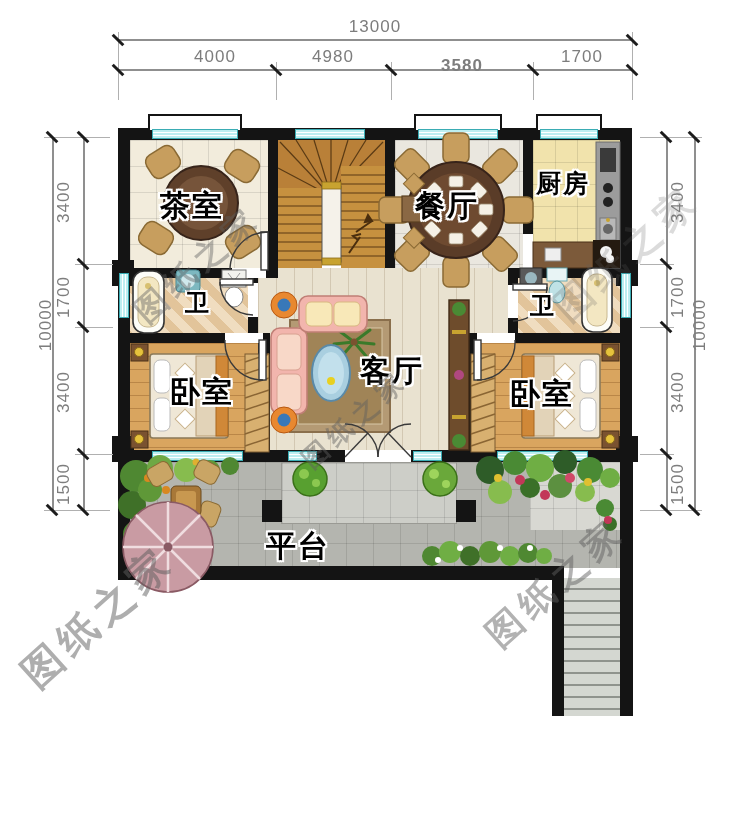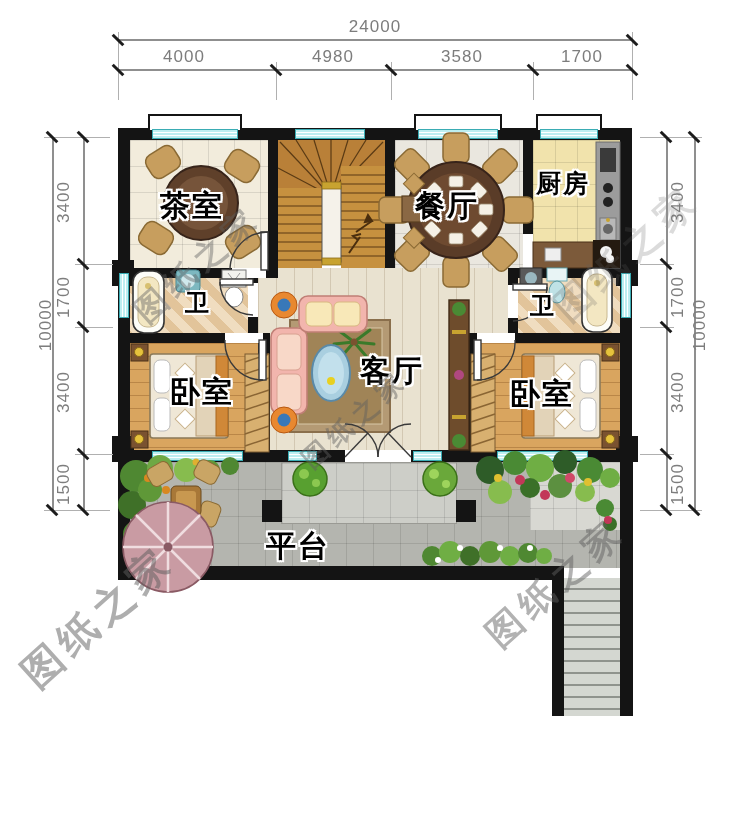--- a/index.html
+++ b/index.html
@@ -430,24 +430,24 @@
   <div class="ext" style="left:276px;top:62px;width:1px;height:38px;"></div>
   <div class="ext" style="left:391px;top:62px;width:1px;height:38px;"></div>
   <div class="ext" style="left:533px;top:62px;width:1px;height:38px;"></div>
   <div class="tick" style="left:118px;top:40px;"></div>
   <div class="tick" style="left:632px;top:40px;"></div>
   <div class="tick" style="left:118px;top:70px;"></div>
   <div class="tick" style="left:276px;top:70px;"></div>
   <div class="tick" style="left:391px;top:70px;"></div>
   <div class="tick" style="left:533px;top:70px;"></div>
   <div class="tick" style="left:632px;top:70px;"></div>
-  <div class="dim" style="left:325px;top:17px;width:100px;">24000</div>
-  <div class="dim" style="left:144px;top:47px;width:80px;">4000</div>
+  <div class="dim" style="left:325px;top:17px;width:100px;">13000</div>
+  <div class="dim" style="left:175px;top:47px;width:80px;">4000</div>
   <div class="dim" style="left:293px;top:47px;width:80px;">4980</div>
-  <div class="dim" style="left:422px;top:47px;width:80px;">3580</div>
+  <div class="dim" style="left:422px;top:56px;width:80px;font-weight:bold;">3580</div>
   <div class="dim" style="left:542px;top:47px;width:80px;">1700</div>
 
   <div class="dline" style="left:52px;top:137px;width:1.5px;height:373px;"></div>
   <div class="dline" style="left:83px;top:137px;width:1.5px;height:373px;"></div>
   <div class="ext" style="left:44px;top:137px;width:66px;height:1px;"></div>
   <div class="ext" style="left:75px;top:264px;width:38px;height:1px;"></div>
   <div class="ext" style="left:75px;top:327px;width:38px;height:1px;"></div>
   <div class="ext" style="left:75px;top:454px;width:38px;height:1px;"></div>
   <div class="ext" style="left:44px;top:510px;width:66px;height:1px;"></div>
   <div class="tick" style="left:52px;top:137px;"></div>

